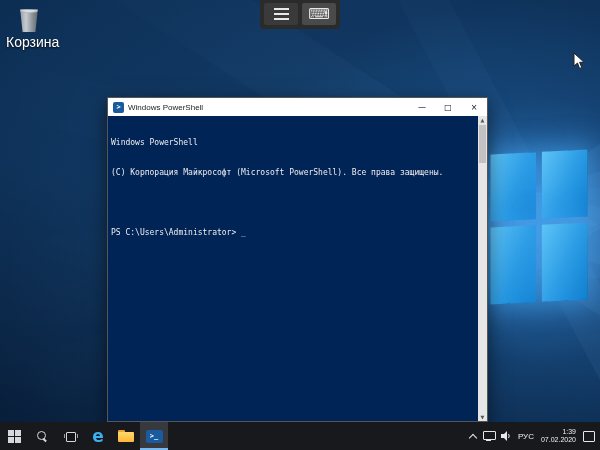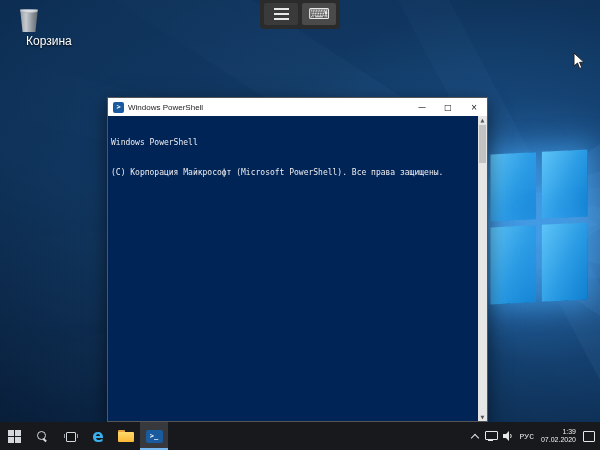--- a/index.html
+++ b/index.html
@@ -40,21 +40,21 @@
   .hamburger i { display:block; width:15px; height:2px; background:#e8e8e8; }
   .kbd-glyph { font-family:"DejaVu Sans", sans-serif; color:#e8e8e8; font-size:15px; line-height:1; }
 
   
   .desktop-icon { position:absolute; left:6px; top:8px; width:46px; z-index:5; text-align:center; cursor:pointer; }
   .bin-glyph { width:20px; height:24px; margin:0 auto; position:relative;
     background:linear-gradient(90deg, #8b9299 0%, #c6ccd2 35%, #7d848b 75%, #5f656b 100%);
     clip-path:polygon(6% 6%, 94% 6%, 82% 100%, 18% 100%); border-radius:2px; }
   .bin-glyph::before { content:""; position:absolute; left:0; top:0; width:100%; height:5px;
     background:radial-gradient(ellipse at 50% 50%, #d9dee3 30%, #838a91 100%); border-radius:50%; }
-  .desktop-icon .label { margin-top:2px; font-size:12px; color:#fff; text-shadow:0 1px 2px rgba(0,0,0,0.9);margin-left:20px; }
+  .desktop-icon .label { margin-top:2px; font-size:14px; color:#fff; text-shadow:0 1px 2px rgba(0,0,0,0.9); }
 
   
   .ps-window { position:absolute; left:107px; top:97px; width:381px; height:325px; z-index:10;
     border:1px solid #565656; box-shadow:0 6px 18px rgba(0,0,0,0.55); display:flex; flex-direction:column; }
   .ps-titlebar { height:18px; background:#ffffff; display:flex; align-items:center; flex:0 0 auto; }
   .ps-title-icon { width:11px; height:11px; margin:0 4px 0 5px; background:#1a5a9e; border-radius:2px;
     color:#fff; font-size:7px; font-weight:bold; font-family:"DejaVu Sans Mono", monospace;
     display:flex; align-items:center; justify-content:center; }
   .ps-title-text { font-size:8px; color:#222; flex:1 1 auto; white-space:nowrap; overflow:hidden; }
   .ps-controls { display:flex; height:100%; }
@@ -100,21 +100,21 @@
 
   .tray { margin-left:auto; display:flex; align-items:center; gap:7px; padding:0 6px 0 4px; color:#fff; }
   .tray-chevron { width:7px; height:7px; position:relative; cursor:pointer; }
   .tray-chevron::before { content:""; position:absolute; left:1px; top:2px; width:5px; height:5px;
     border-left:1.5px solid #e8e8e8; border-top:1.5px solid #e8e8e8; transform:rotate(45deg); }
   .net-glyph { position:relative; width:11px; height:10px; cursor:pointer; }
   .net-glyph::before { content:""; position:absolute; left:0; top:0; width:11px; height:7px;
     border:1.2px solid #e8e8e8; border-radius:1px; }
   .net-glyph::after { content:""; position:absolute; left:3px; top:8px; width:5px; height:1.5px; background:#e8e8e8; }
   .vol-glyph { width:10px; height:10px; cursor:pointer; }
-  .tray-lang { font-size:8px; color:#f0f0f0; cursor:pointer;font-family:Liberation Mono, monospace; }
+  .tray-lang { font-size:8px; color:#f0f0f0; cursor:pointer; }
   .tray-clock { text-align:right; font-size:7px; line-height:8px; color:#f0f0f0; cursor:pointer; }
   .notif-glyph { width:11px; height:10px; position:relative; cursor:pointer; }
   .notif-glyph::before { content:""; position:absolute; left:0; top:0; width:10px; height:9px;
     border:1.2px solid #e8e8e8; border-radius:1px; }
 
   
   .mouse-cursor { position:absolute; left:573px; top:52px; z-index:40; pointer-events:none; }
 </style>
 </head>
 <body>
@@ -164,20 +164,21 @@
         <button>—</button>
         <button>□</button>
         <button>×</button>
       </div>
     </div>
     <div class="ps-body">
       <div class="ps-text">
         <div class="ps-line">Windows PowerShell</div>
         <div class="ps-line">(C) Корпорация Майкрософт (Microsoft PowerShell). Все права защищены.</div>
         <div class="ps-line blank"></div>
+        <div class="ps-line"><span>PS C:\Users\Administrator&gt;</span> <span class="ps-cursor">_</span></div>
       </div>
       <div class="ps-scrollbar">
         <div class="ps-scroll-arrow">▲</div>
         <div class="ps-scroll-thumb"></div>
         <div class="ps-scroll-arrow">▼</div>
       </div>
     </div>
   </div>
 
   <div class="taskbar">

